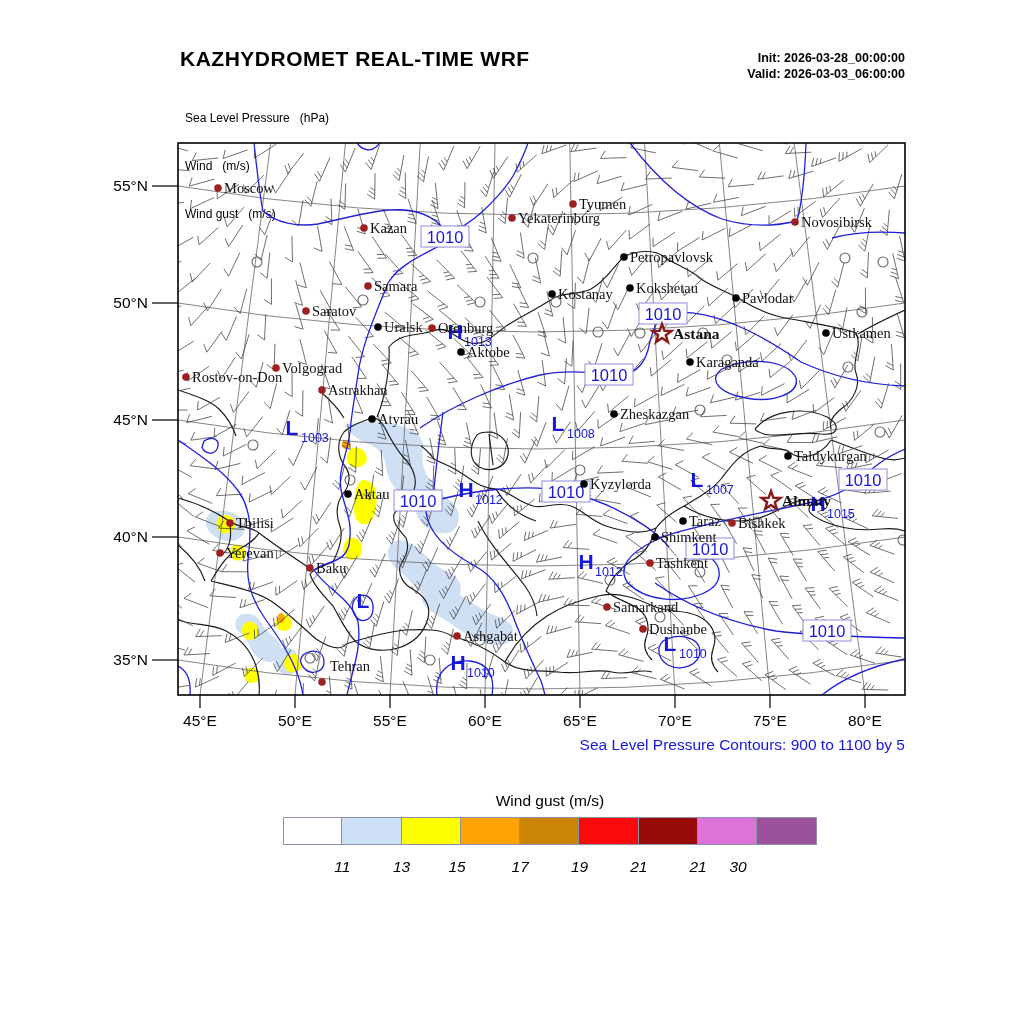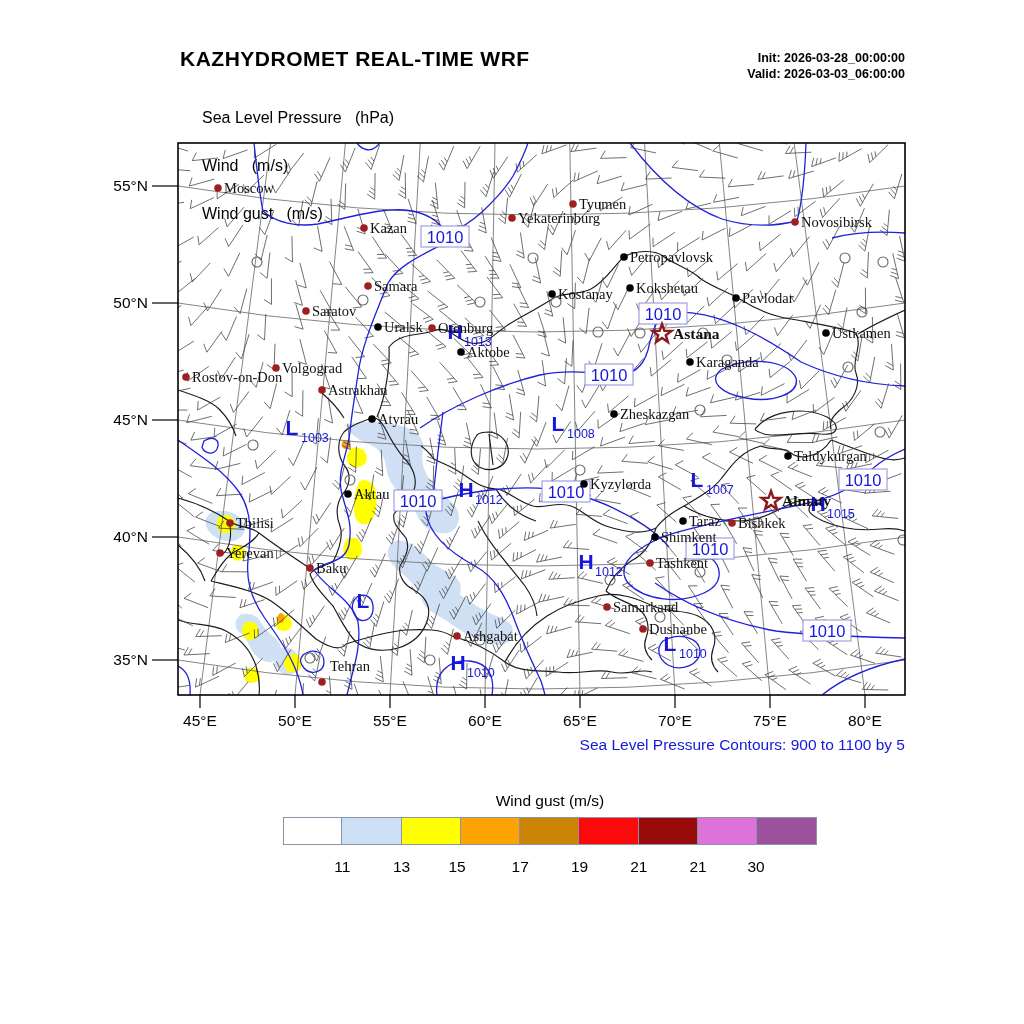--- a/index.html
+++ b/index.html
@@ -1,27 +1,27 @@
 <!DOCTYPE html>
 <html><head>
 <meta charset="utf-8">
 <style>
   html,body{margin:0;padding:0;background:#fff;}
   .page{position:relative;width:1024px;height:1024px;background:#ffffff;overflow:hidden;
         font-family:"Liberation Sans",sans-serif;color:#000;}
   .title{position:absolute;left:180px;top:12px;font-size:21px;font-weight:bold;letter-spacing:.5px;margin-top:35px;}
   .runinfo{position:absolute;right:119px;top:12px;text-align:right;font-size:12.5px;font-weight:bold;line-height:16px;margin-top:38px;}
-  .legend{position:absolute;left:202px;top:78px;font-size:16px;line-height:16px;white-space:pre;}
+  .legend{position:absolute;left:185px;top:78px;font-size:12px;line-height:16px;white-space:pre;}
   .caption{position:absolute;right:119px;top:736px;font-size:15.5px;color:#1616dd;}
   .cbar-title{position:absolute;left:283px;top:792px;width:534px;text-align:center;font-size:15.5px;}
   .cbar{position:absolute;left:283px;top:817px;width:534px;height:30px;display:flex;}
   .cbar .cell{width:59.3px;height:28px;border:1px solid #8a93a8;border-left:none;box-sizing:border-box;}
   .cbar .cell:first-child{border-left:1px solid #8a93a8;}
   .cbar-labels{position:absolute;left:283px;top:858px;width:534px;height:20px;font-size:15.5px;}
-  .cbar-labels span{position:absolute;transform:translateX(-50%);}
+  .cbar-labels span{position:absolute;transform:translateX(-50%);font-style:italic;}
   .footer{position:absolute;left:182px;top:968px;font-size:12.5px;font-weight:bold;line-height:17px;}
   svg text{user-select:none;}
 </style>
 </head>
 <body>
 
 <div class="page">
   <div class="title">KAZHYDROMET REAL-TIME WRF</div>
   <div class="runinfo">
     <div>Init: 2026-03-28_00:00:00</div>
@@ -429,15 +429,15 @@
       <div class="cell" style="background: rgb(155, 81, 155);"></div>
     </div>
   <div class="cbar-labels" id="cbar-labels">
       <span style="left: 59.3px;">11</span>
       <span style="left: 118.6px;">13</span>
       <span style="left: 174px; text-align: center;">15</span>
       <span style="left: 237.2px;">17</span>
       <span style="left: 296.5px;">19</span>
       <span style="left: 355.8px;">21</span>
       <span style="left: 415.1px;">21</span>
-      <span style="left: 473px;">30</span>
+      <span style="left: 455px;">30</span>
     </div>
 </div>
 
 </body></html>

